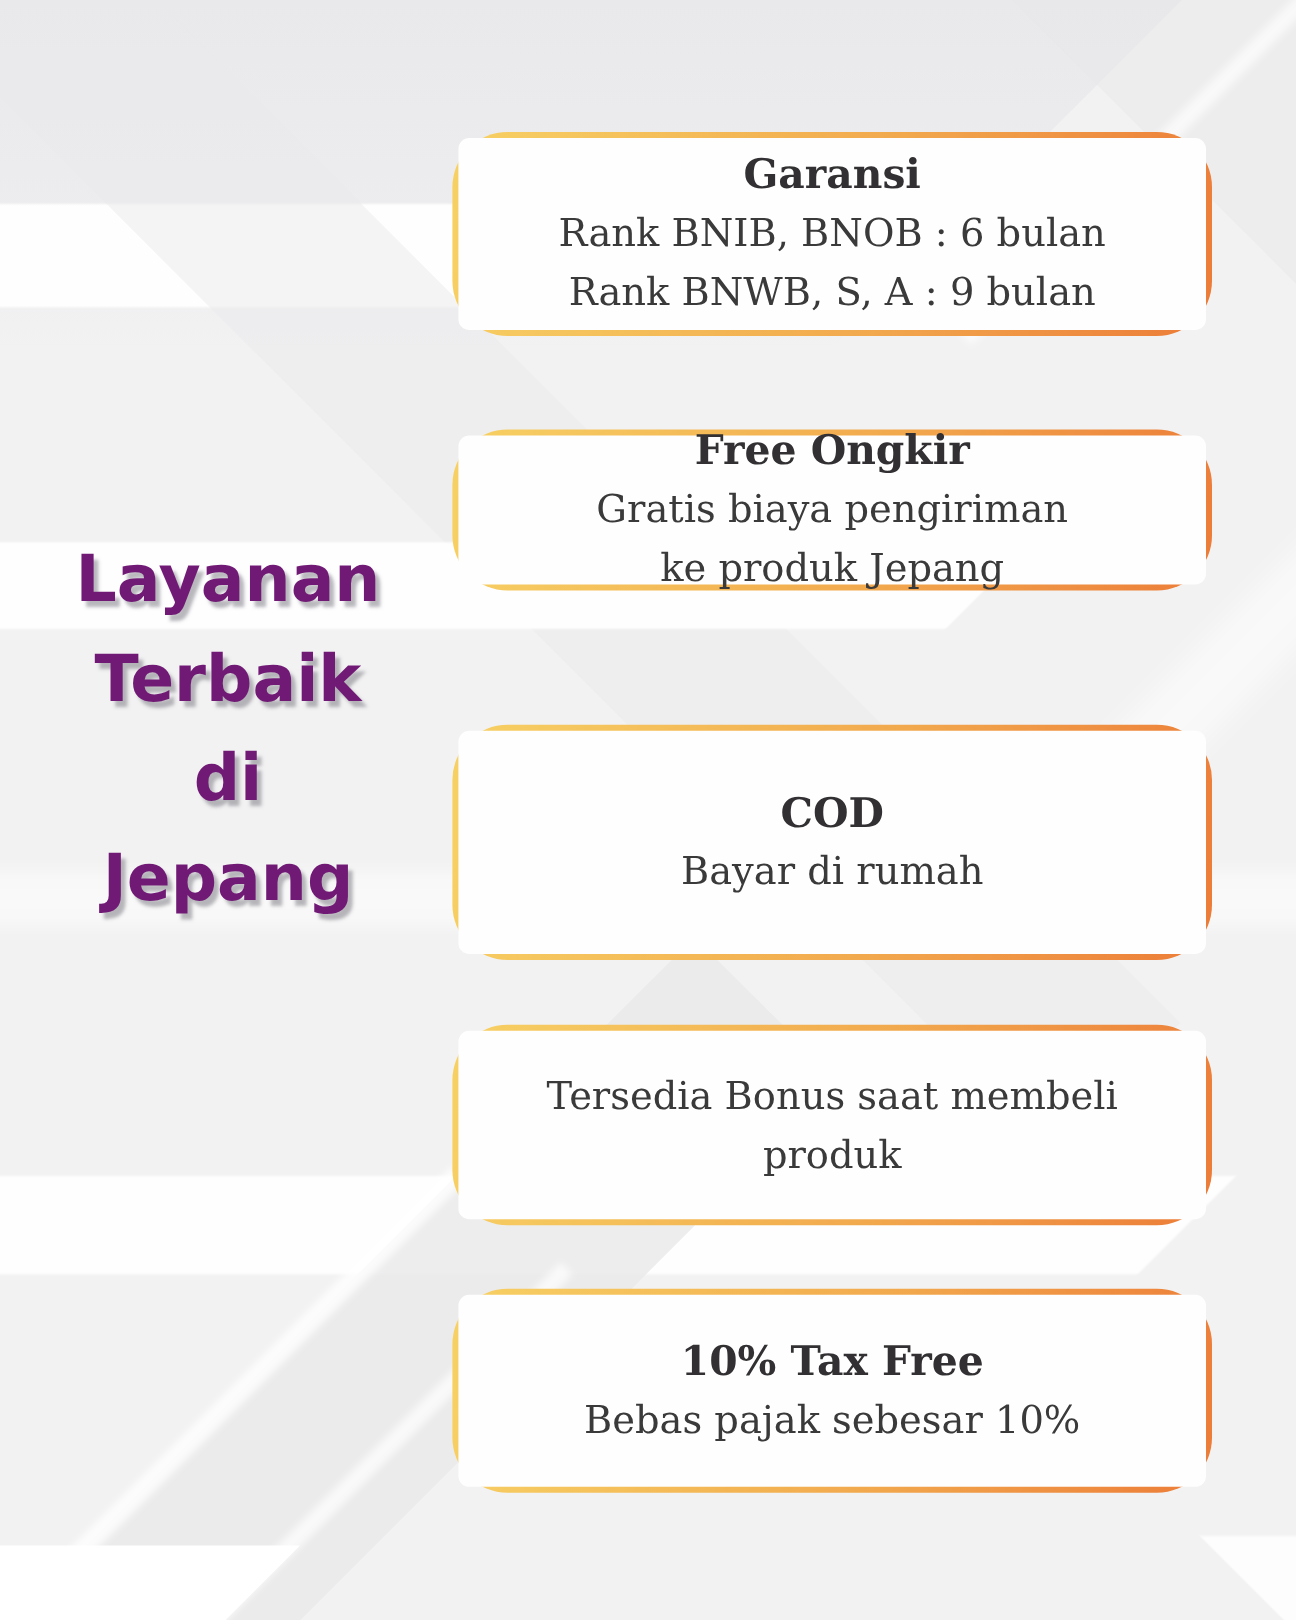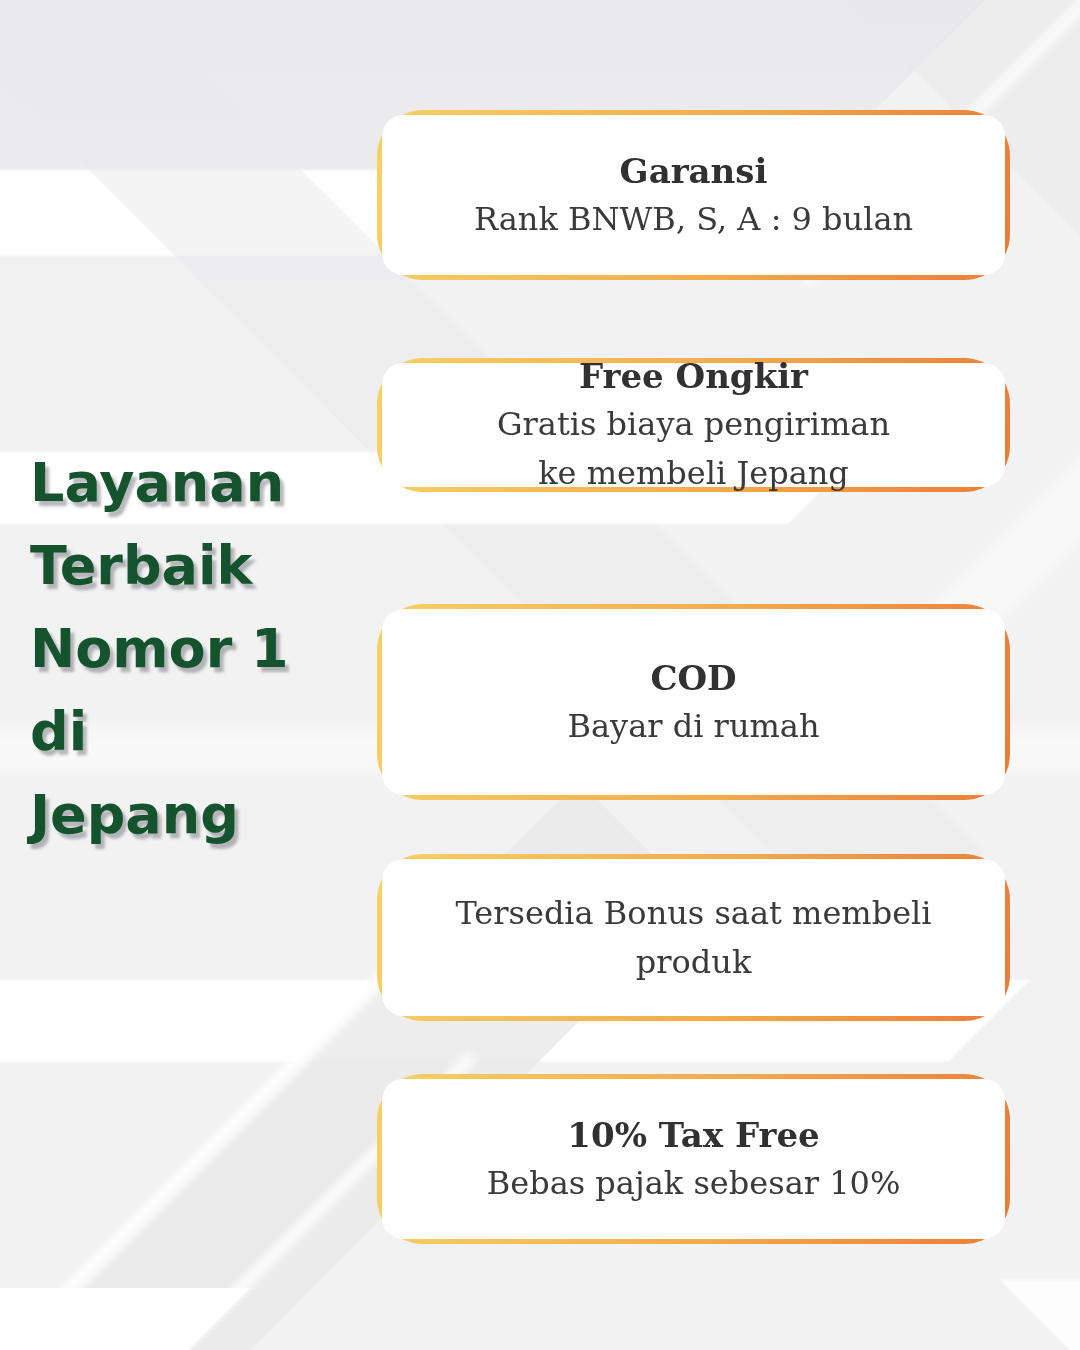--- a/index.html
+++ b/index.html
@@ -72,23 +72,23 @@
   .s-br-wedge{
     left:1000px;top:1280px;width:170px;height:90px;
     background:rgba(255,255,255,.85);transform:skewX(45deg);transform-origin:top left;
     filter:blur(1px);
   }
   
   .headline{
     position:absolute;z-index:2;
     left:30px;top:441px;width:320px;
     margin:0;
-    text-align:left;
+    text-align:center;
     font-size:54px;font-weight:700;line-height:83px;
-    color:#14532d;
+    color:#701a75;
     text-shadow:4px 5px 3px rgba(125,125,133,.55);
   }
   .headline span{display:block;}
   
   .card{
     position:absolute;z-index:2;
     left:377px;width:633px;
     box-sizing:border-box;
     padding:5px;
     border-radius:46px;
@@ -96,21 +96,21 @@
   }
   .card-1{top:110px;height:170px;}
   .card-2{top:358px;height:134px;}
   .card-3{top:604px;height:196px;}
   .card-4{top:854px;height:167px;}
   .card-5{top:1074px;height:170px;}
   .card-inner{
     width:100%;height:100%;
     box-sizing:border-box;
     background:#fefefe;
-    border-radius:21px;
+    border-radius:9px;
     display:flex;flex-direction:column;
     justify-content:center;align-items:center;
     text-align:center;
   }
   .card-inner h2{
     margin:0;
     font-family:"DejaVu Serif",serif;
     font-size:34px;font-weight:700;line-height:48px;
     color:#323032;
   }
@@ -140,37 +140,37 @@
     <div class="s-gray-diag-bl"></div>
     <div class="s-white-streak-bl1"></div>
     <div class="s-white-streak-bl2"></div>
     <div class="s-white-tri-bottom"></div>
     <div class="s-br-wedge"></div>
   </div>
 
   <h1 class="headline">
     <span>Layanan</span>
     <span>Terbaik</span>
-    <span>Nomor 1</span>
     <span>di</span>
     <span>Jepang</span>
   </h1>
 
   <article class="card card-1">
     <div class="card-inner">
       <h2>Garansi</h2>
+      <p>Rank BNIB, BNOB : 6 bulan</p>
       <p>Rank BNWB, S, A : 9 bulan</p>
     </div>
   </article>
 
   <article class="card card-2">
     <div class="card-inner">
       <h2>Free Ongkir</h2>
       <p>Gratis biaya pengiriman</p>
-      <p>ke membeli Jepang</p>
+      <p>ke produk Jepang</p>
     </div>
   </article>
 
   <article class="card card-3">
     <div class="card-inner">
       <h2>COD</h2>
       <p>Bayar di rumah</p>
 
     </div>
   </article>

